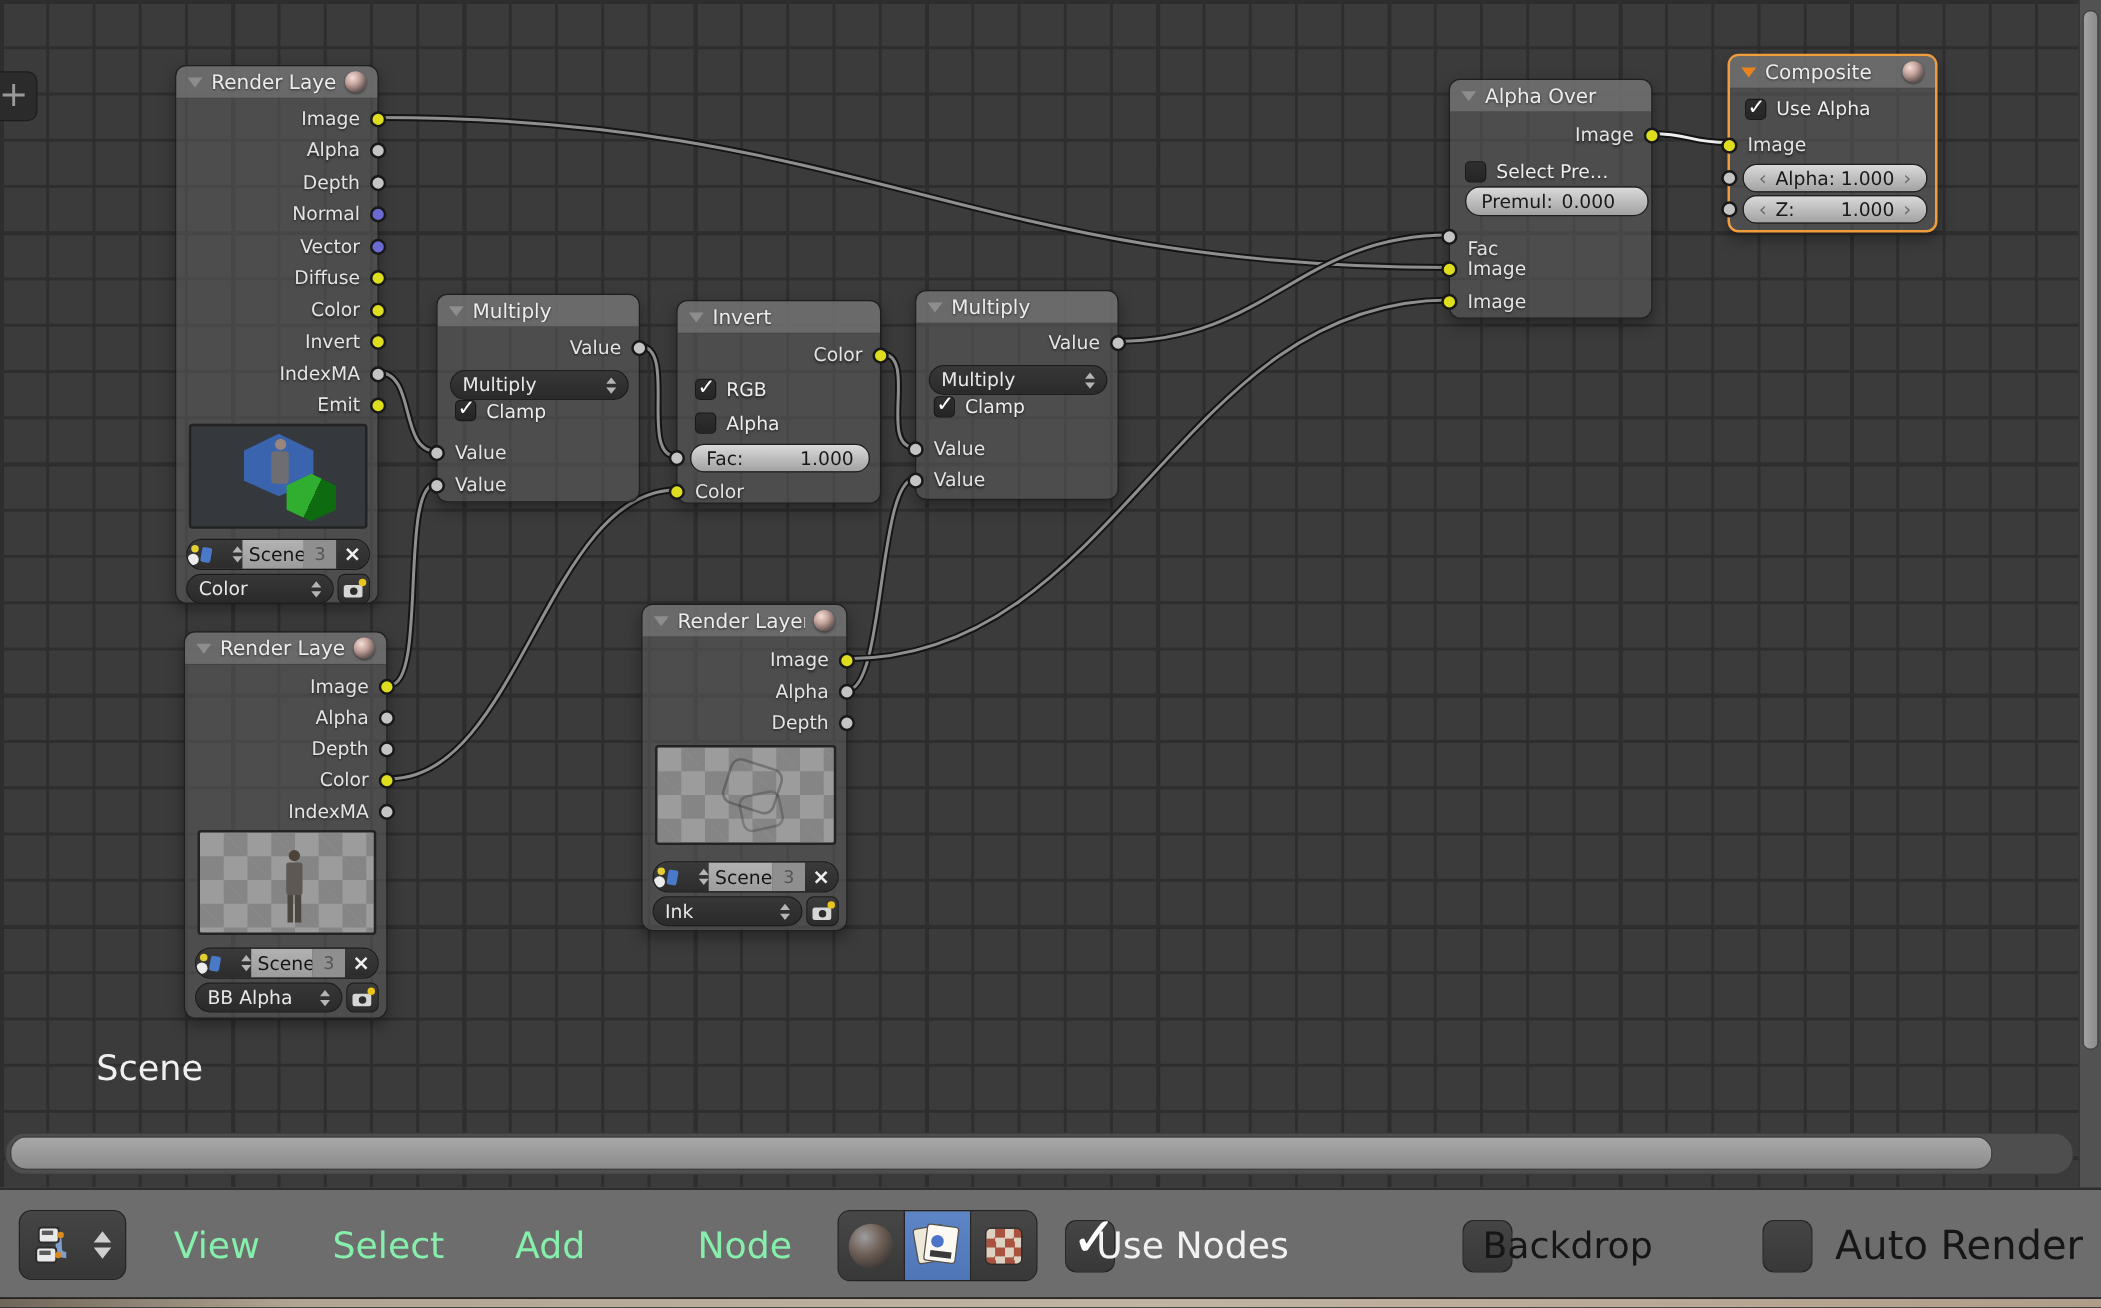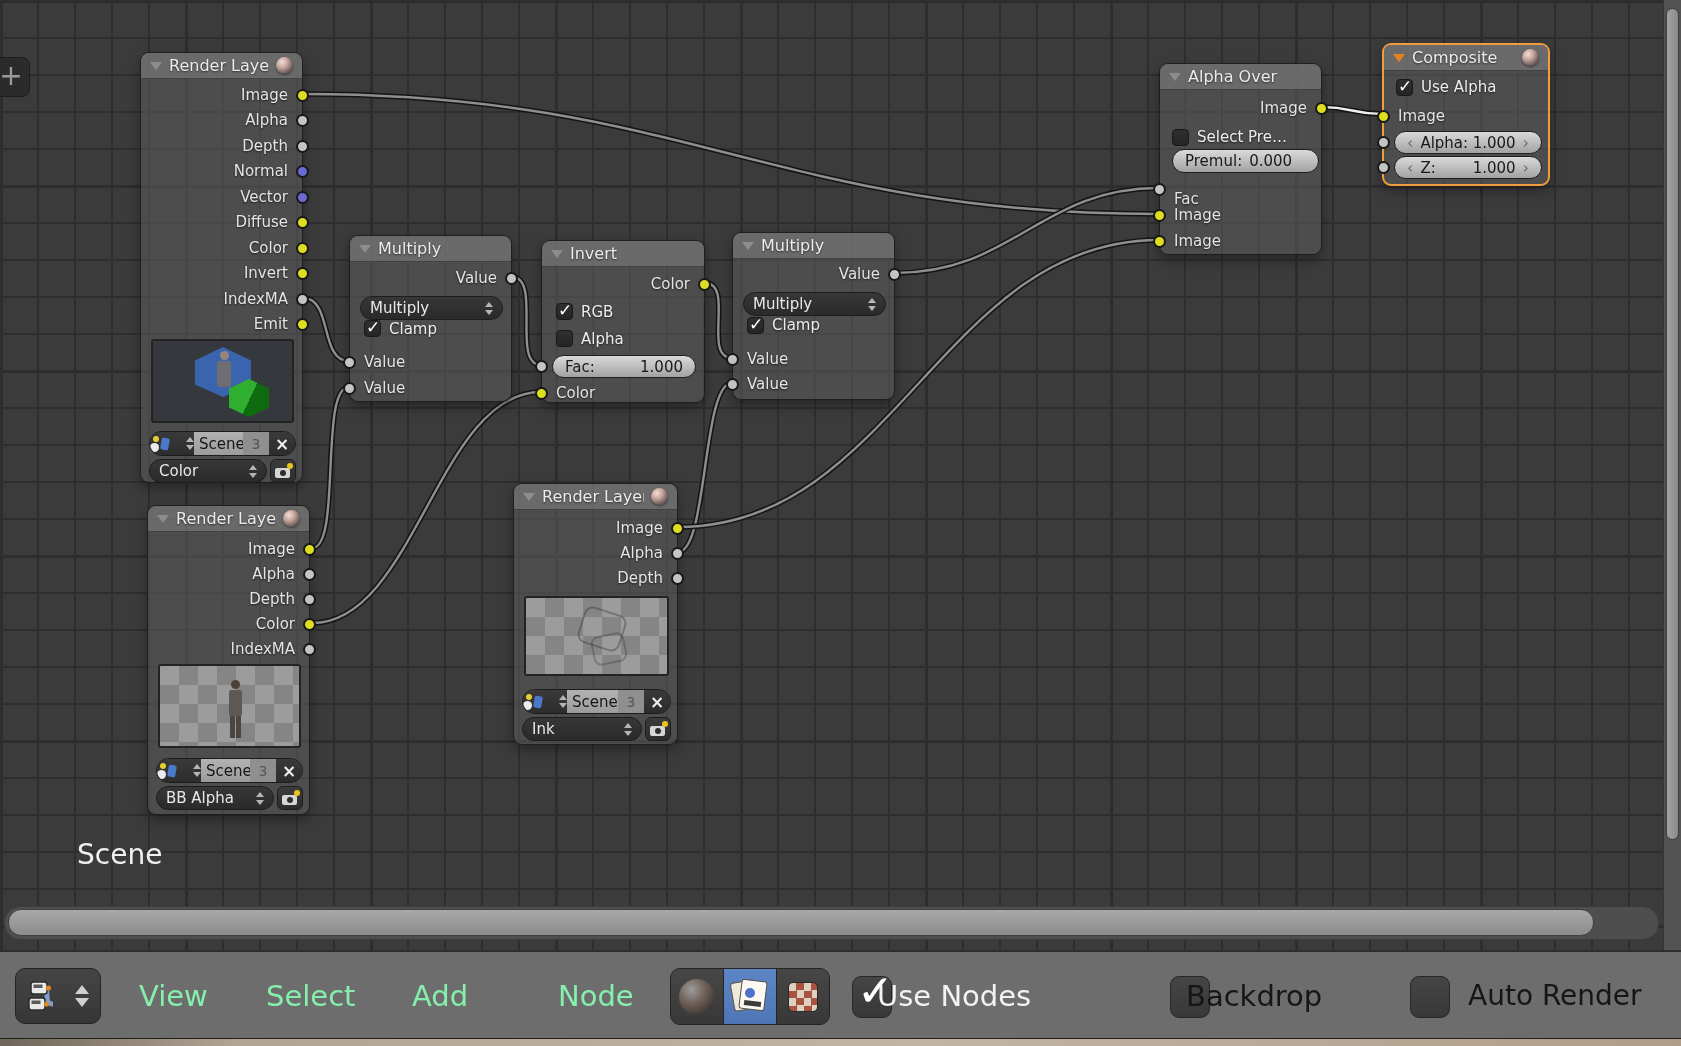--- a/index.html
+++ b/index.html
@@ -483,17 +483,17 @@
         </div>
     </div>
 
     <span class="hcb on" style="left:852px"></span>
     <div class="hlbl white" style="left:877px">Use Nodes</div>
 
     <span class="hcb" style="left:1170px"></span>
     <div class="hlbl" style="left:1186px">Backdrop</div>
 
     <span class="hcb" style="left:1410px"></span>
-    <div class="hlbl" style="left:1468px;font-size:28px">Auto Render</div>
+    <div class="hlbl" style="left:1468px;font-size:32px">Auto Render</div>
   </div>
 
   <div class="strip"></div>
 </div>
 
 </body></html>

